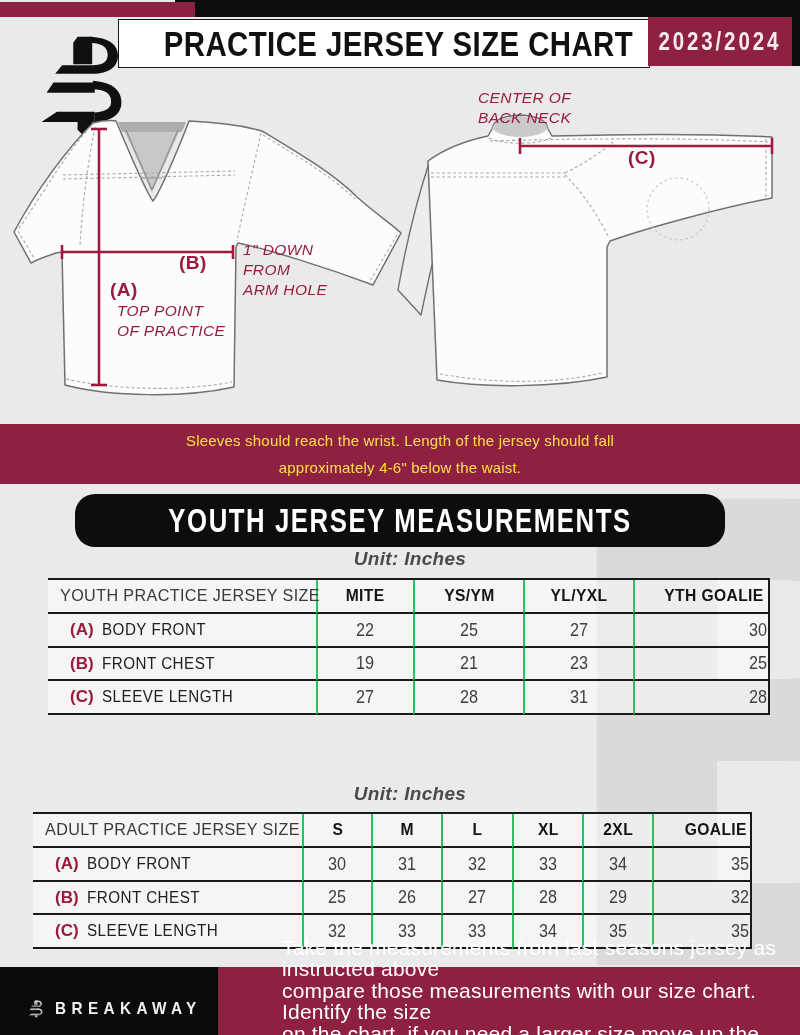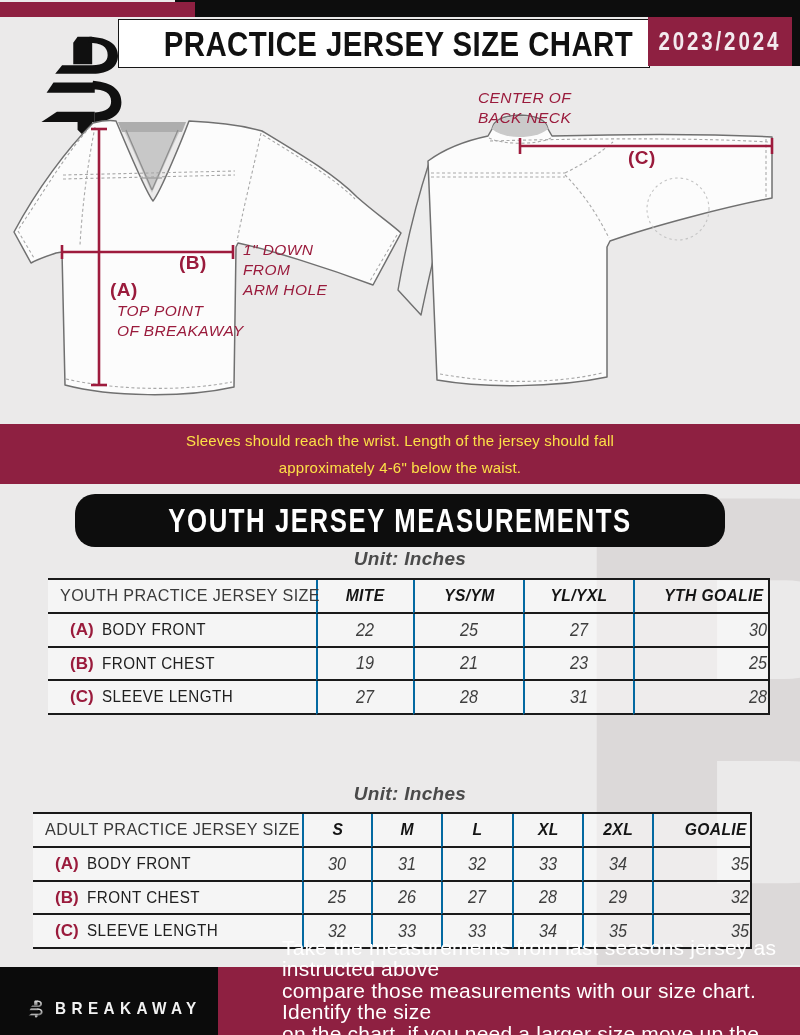--- a/index.html
+++ b/index.html
@@ -55,21 +55,21 @@
   .table{position:absolute;display:grid;z-index:2;border-top:2.5px solid #1A1A1A;}
   .table.youth{left:48px;top:578px;width:722px;
                grid-template-columns:268px 97px 110px 110px 137px;
                grid-template-rows:34px 34px 33px 34px;}
   .table.adult{left:33px;top:812px;width:719px;
                grid-template-columns:269px 69px 70px 71px 70px 70px 100px;
                grid-template-rows:34px 34px 33px 34px;}
   .trow{display:contents;}
   .tcell{display:flex;align-items:center;justify-content:center;
          border-bottom:2.5px solid #1A1A1A;background:rgba(255,255,255,.5);}
-  .tcell.v{border-left:2px solid #0369a1;font-style:italic;}
+  .tcell.v{border-left:2px solid #22c55e;}
   .tcell.vr{border-right:2px solid #1A1A1A;justify-content:flex-end;}
   .tcell.label-cell{justify-content:flex-start;padding-left:12px;}
   .tcell.row-label-cell{justify-content:flex-start;padding-left:22px;}
   .head-label{font-size:17px;color:#3A3A3A;letter-spacing:.4px;transform:scaleX(.95);
               transform-origin:left center;display:inline-block;white-space:nowrap;}
   .size-head{font-size:17px;font-weight:bold;color:#141414;letter-spacing:.4px;
              transform:scaleX(.92);display:inline-block;white-space:nowrap;}
   .rowkey{font-size:17px;font-weight:bold;color:#9A1B3C;margin-right:8px;}
   .rowlabel{font-size:16px;color:#202020;letter-spacing:.5px;transform:scaleX(.95);
             transform-origin:left center;display:inline-block;white-space:nowrap;}
@@ -180,21 +180,21 @@
   <div class="anno" style="left:243px;top:240px;">
     <div class="cap">1" DOWN</div>
     <div class="cap">FROM</div>
     <div class="cap">ARM HOLE</div>
   </div>
   <div class="anno" style="left:110px;top:279px;">
     <span class="tag">(A)</span>
   </div>
   <div class="anno" style="left:117px;top:301px;">
     <div class="cap">TOP POINT</div>
-    <div class="cap">OF BREAKAWAY</div>
+    <div class="cap">OF PRACTICE</div>
   </div>
 
   <div class="banner">
     <div>Sleeves should reach the wrist. Length of the jersey should fall</div>
     <div>approximately 4-6" below the waist.</div>
   </div>
 
   <div class="watermark">B</div>
 
   <div class="pill youth">

